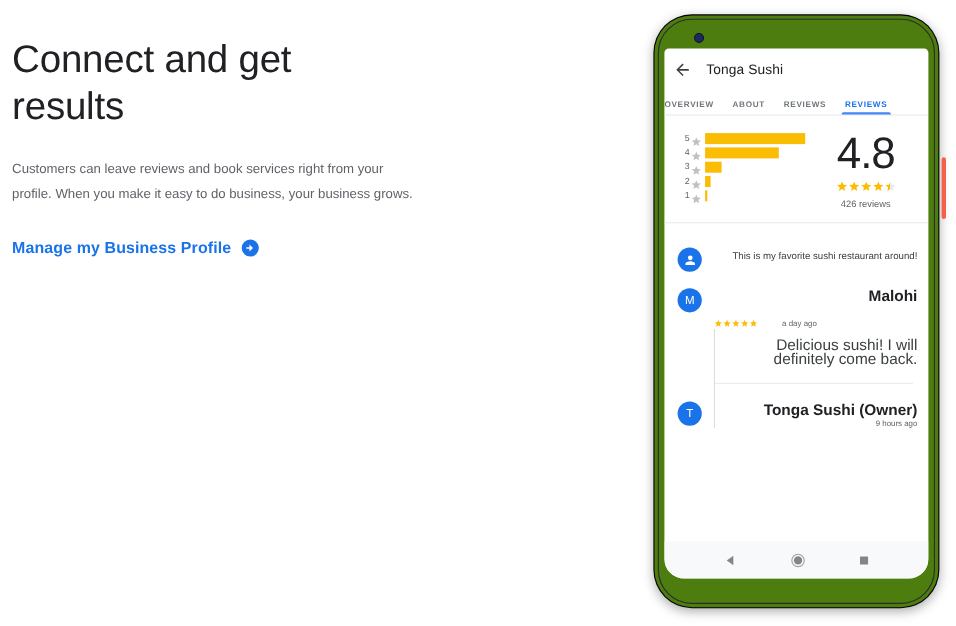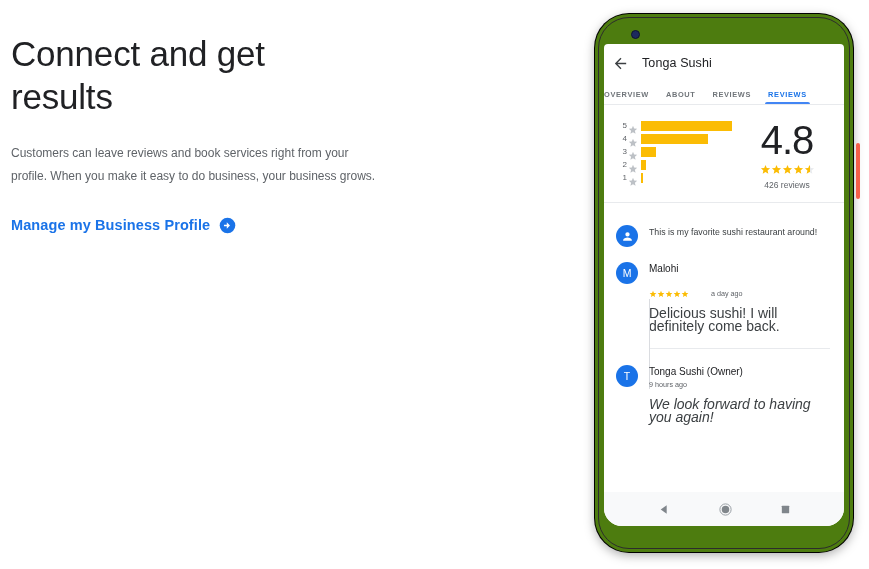--- a/index.html
+++ b/index.html
@@ -15,21 +15,21 @@
   .left-col { position: absolute; left: 11px; top: 32px; width: 400px; }
   .headline {
     font-size: 35px; line-height: 43px; font-weight: 400;
     color: #202124; letter-spacing: -0.2px; width: 290px;
   }
   .body-copy {
     margin-top: 24px; font-size: 12px; line-height: 23px;
     color: #5f6368; width: 372px; font-weight: 400;
   }
   .cta-row {
-    margin-top: 29px; display: flex; gap: 9px;
+    margin-top: 29px; display: flex; align-items: center; gap: 9px;
     text-decoration: none; width: max-content; cursor: pointer;
   }
   .cta-label { font-size: 14.5px; font-weight: 700; color: #1a73e8; letter-spacing: 0.1px; }
   .cta-arrow { width: 17px; height: 17px; display: block; }
 
   
   .phone {
     position: absolute; left: 595px; top: 14px;
     width: 258px; height: 538px;
     background: #4d7c0f;
@@ -82,31 +82,31 @@
   .hist-bar-wrap { margin-left: 3px; flex: 1; height: 10px; display: flex; align-items: center; }
   .hist-bar { height: 10px; background: #fbbc04; min-width: 1.5px; }
   .score-block { flex: 1; display: flex; flex-direction: column; align-items: center; padding-right: 2px; }
   .score-value { font-size: 40px; line-height: 42px; font-weight: 400; color: #202124; letter-spacing: -1px; }
   .score-stars { display: flex; gap: 0px; margin-top: 3px; }
   .score-stars svg { width: 11px; height: 11px; display: block; }
   .score-count { font-size: 8.5px; color: #5f6368; margin-top: 5px; }
   .section-divider { height: 1px; background: #e8eaed; flex: 0 0 auto; }
 
   
-  .reviews { flex: 1 1 auto; padding: 22px 10px 0 12px; position: relative; overflow: hidden; }
+  .reviews { flex: 1 1 auto; padding: 22px 10px 0 12px; position: relative; overflow: hidden; text-align: right; }
   .review { display: flex; margin-bottom: 15px; position: relative; }
   .avatar {
     width: 22px; height: 22px; border-radius: 50%; background: #1a73e8;
     flex: 0 0 auto; display: flex; align-items: center; justify-content: center;
     color: #fff; font-size: 10.5px; font-weight: 400;
   }
   .avatar svg { width: 13px; height: 13px; display: block; }
   .review-body { margin-left: 11px; flex: 1; padding-top: 1px; }
   .review-text { font-size: 8.8px; line-height: 13px; color: #3c4043; }
-  .review-author { font-size: 10px; font-weight: 400; color: #202124; line-height: 12px; }
+  .review-author { font-size: 14px; font-weight: 700; color: #202124; line-height: 12px; }
   .review-meta { display: flex; align-items: center; gap: 22px; margin-top: 14px; }
   .review-meta .stars { display: flex; }
   .review-meta .stars svg { width: 8px; height: 8px; display: block; }
   .review-time { font-size: 7.2px; color: #5f6368; }
   .review-time.block { display: block; margin-top: 2px; }
   .review-comment { font-size: 14px; line-height: 13px; color: #3c4043; margin-top: 9px; }
   .review-comment.italic { font-style: italic; }
   .thread-line {
     position: absolute; left: 33px; top: 37px; width: 1px; height: 90px;
     background: #dadce0;
@@ -296,21 +296,20 @@
           </div>
         </div>
 
         <div class="reply-divider"></div>
 
         <div class="owner-reply">
           <div class="avatar">T</div>
           <div class="review-body">
             <div class="review-author">Tonga Sushi (Owner)</div>
             <div class="review-time block">9 hours ago</div>
-            <div class="review-comment italic">We look forward to having you again!</div>
           </div>
         </div>
 
       </div>
 
       <div class="nav-bar">
         <span>
           <svg viewBox="0 0 24 24" width="13" height="13">
               <path d="M16 4 L16 20 L5 12 Z" fill="#80868b"></path>
             </svg>

